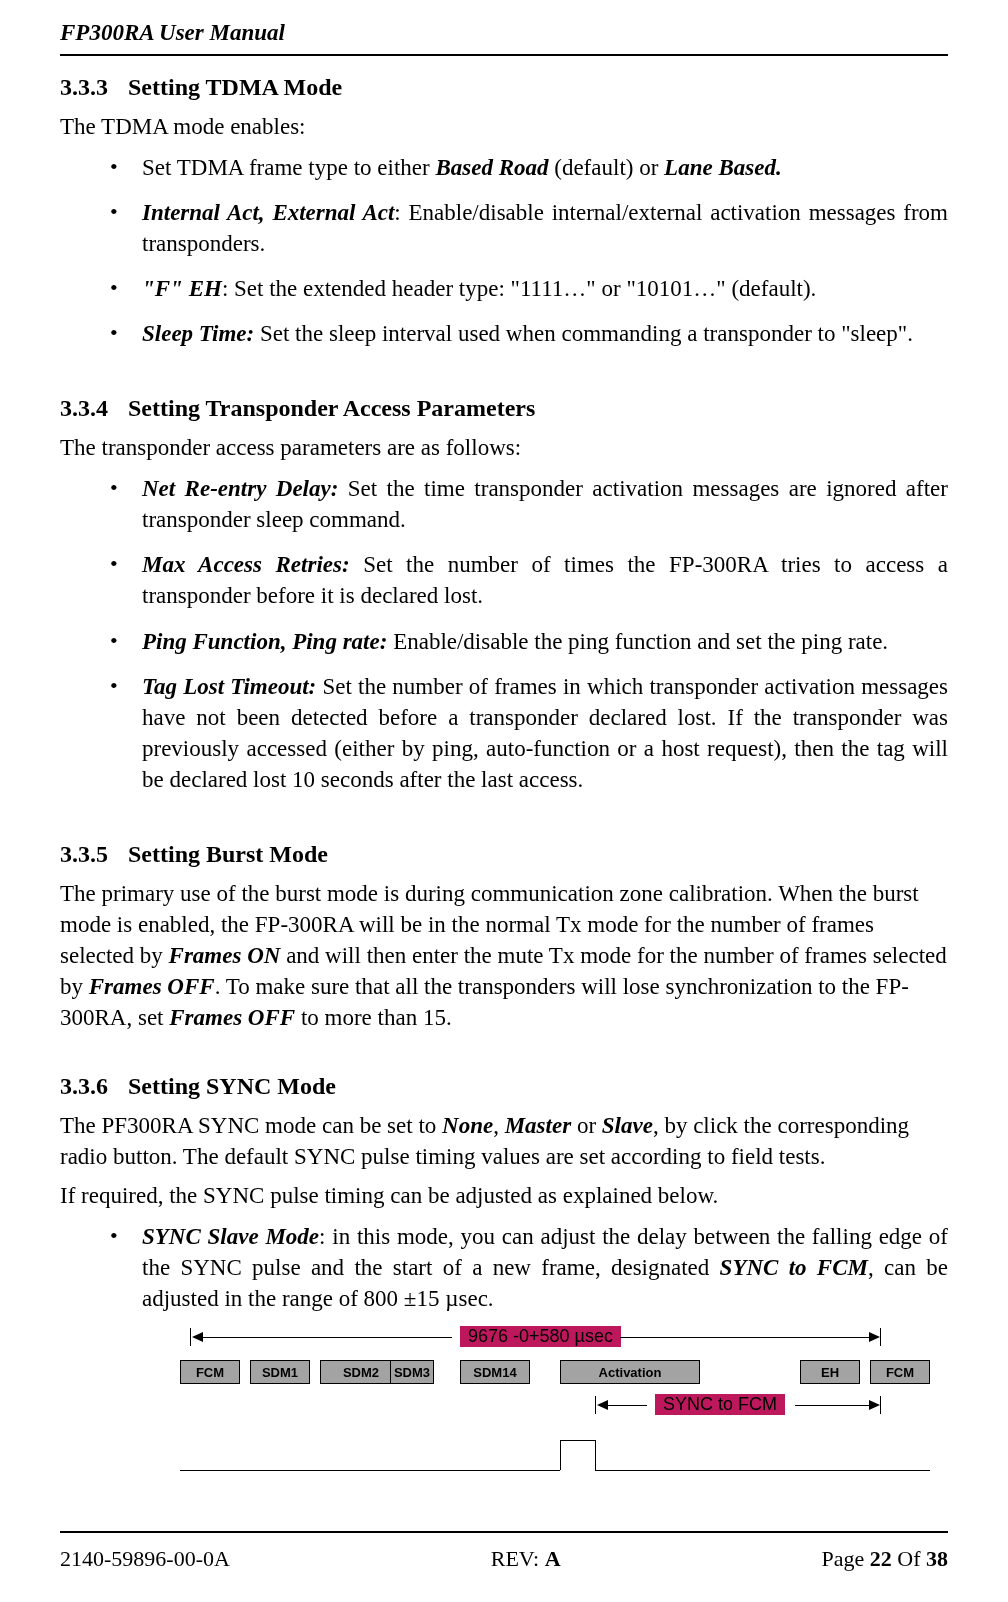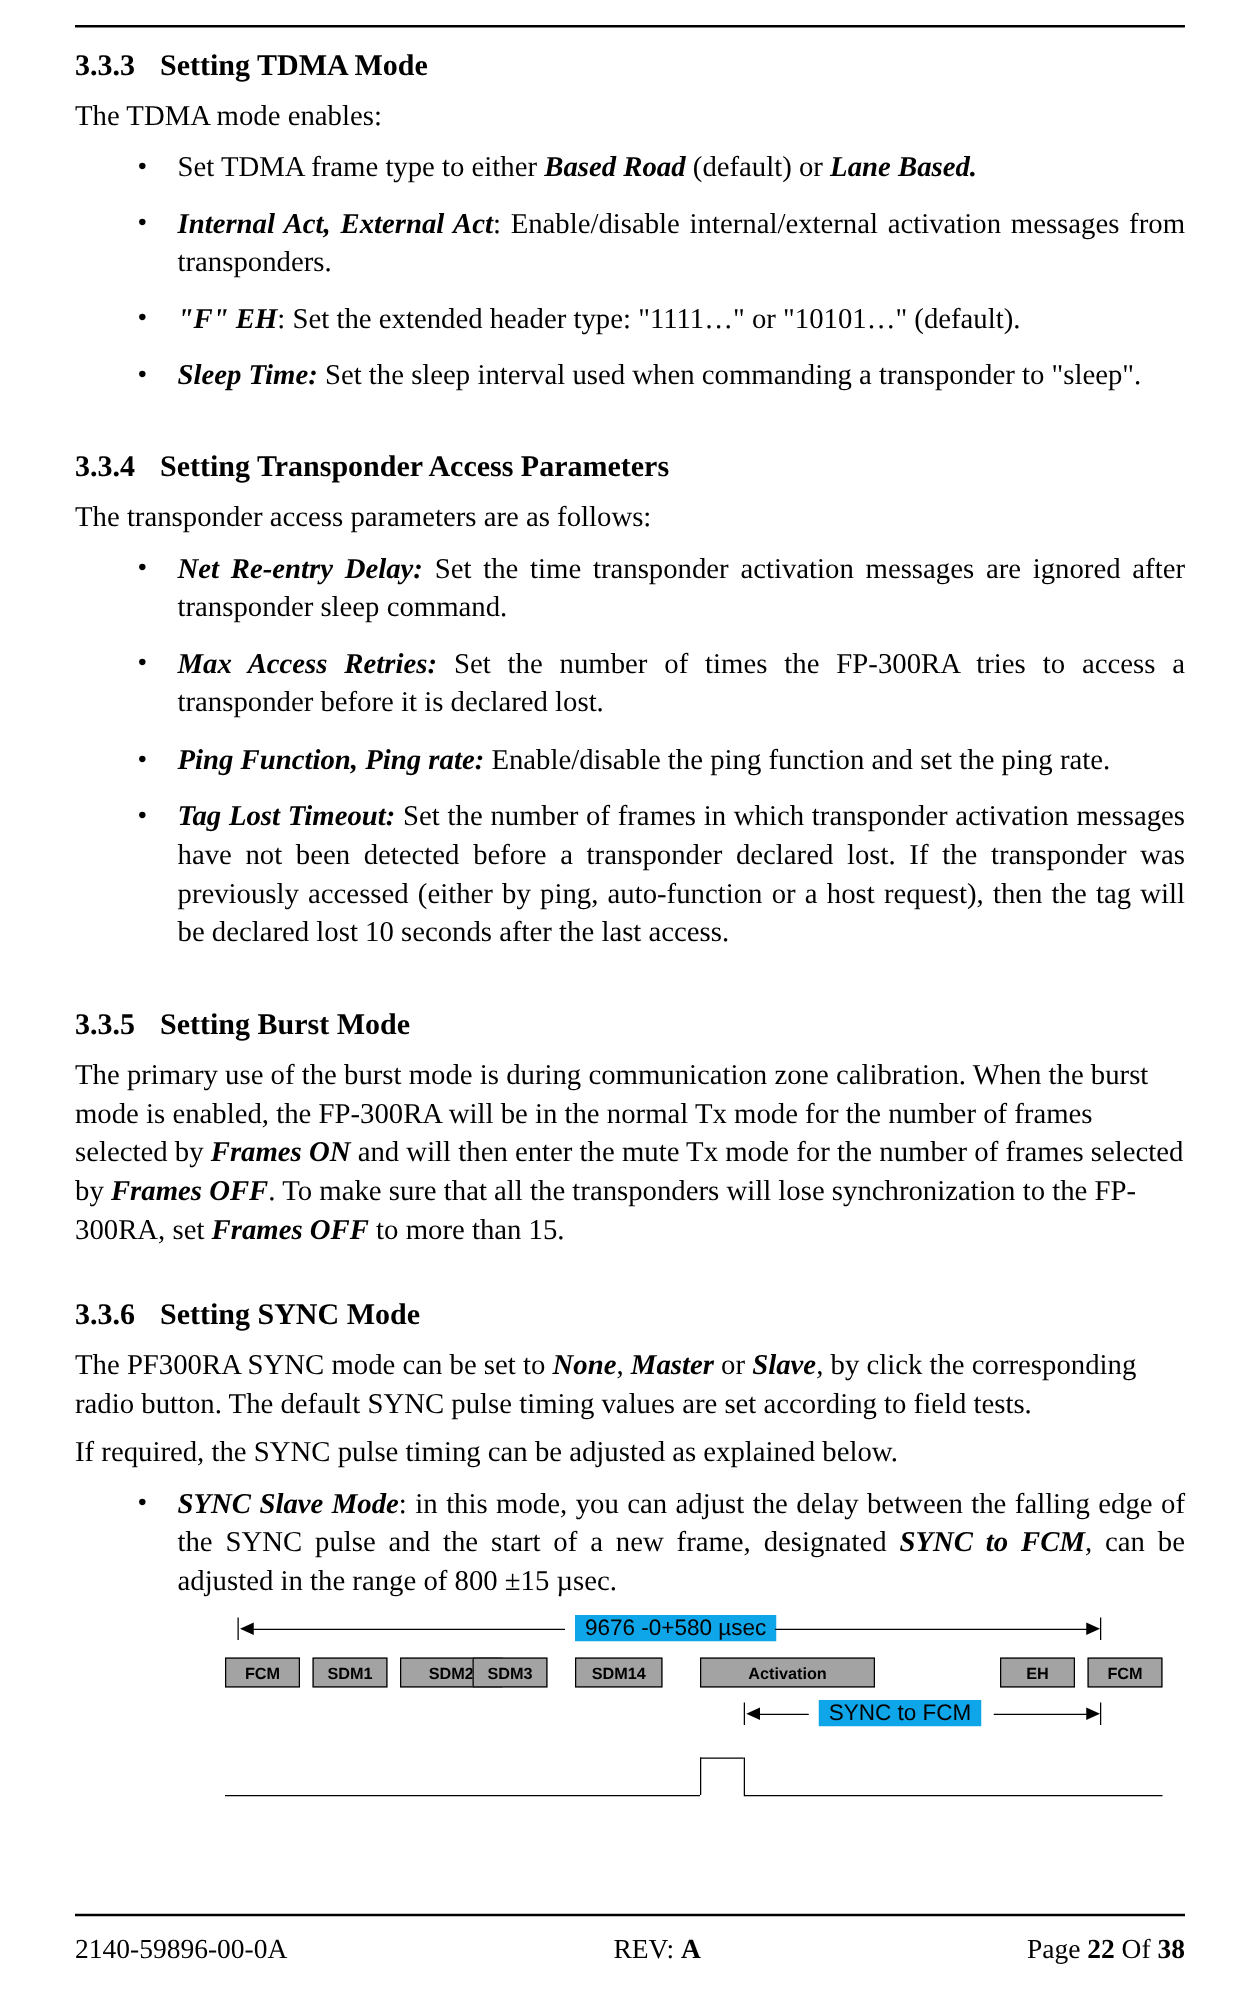--- a/index.html
+++ b/index.html
@@ -95,21 +95,21 @@
     width: 0; height: 0;
     border-top: 5px solid transparent;
     border-bottom: 5px solid transparent;
   }
   .arrow-left  { border-right: 11px solid #000; top: 4px; }
   .arrow-right { border-left: 11px solid #000; top: 4px; }
   .dim-label {
     position: absolute;
     top: -2px;
     font-size: 18px;
-    background: #0ea5e9;
+    background: #be185d;
     padding: 0 8px;
     white-space: nowrap;
   }
   .boxes-row {
     position: relative;
     height: 28px;
     margin-top: 4px;
   }
   .box {
     position: absolute;
@@ -154,20 +154,21 @@
     bottom: 30px;
     display: flex;
     justify-content: space-between;
     font-size: 22px;
   }
 </style>
 </head>
 <body>
 
 <div class="page">
+  <div class="header-title">FP300RA User Manual</div>
   <hr class="hr-top">
 
   <h3>
     <span class="h3num">3.3.3</span><span>Setting TDMA Mode</span>
   </h3>
   <p class="para body-indent">The TDMA mode enables:</p>
   <ul class="bullets">
     <li>
       <span>Set TDMA frame type to either </span><span class="bi">Based Road</span><span> (default) or </span><span class="bi">Lane Based.</span>
     </li>
@@ -236,21 +237,21 @@
       <div class="dim-line" style="left:22px; width:250px;"></div>
       <div class="dim-label" style="left:280px;">9676 -0+580 µsec</div>
       <div class="dim-line" style="left:440px; width:250px;"></div>
       <div class="arrow-right" style="left:689px;"></div>
     </div>
 
     <div class="boxes-row">
       <div class="box" style="left:0;   width:60px;">FCM</div>
       <div class="box" style="left:70px; width:60px;">SDM1</div>
       <div class="box" style="left:140px;width:82px;">SDM2</div>
-      <div class="box" style="left:198px;width:60px;">SDM3</div>
+      <div class="box" style="left:210px;width:44px;">SDM3</div>
       <div class="box" style="left:280px;width:70px;">SDM14</div>
       <div class="box" style="left:380px;width:140px;">Activation</div>
       <div class="box" style="left:620px;width:60px;">EH</div>
       <div class="box" style="left:690px;width:60px;">FCM</div>
     </div>
 
     <div class="dim-row" style="margin-top:8px;">
       <div class="dim-tick" style="left:415px;"></div>
       <div class="dim-tick" style="left:700px;"></div>
       <div class="arrow-left" style="left:417px;"></div>

